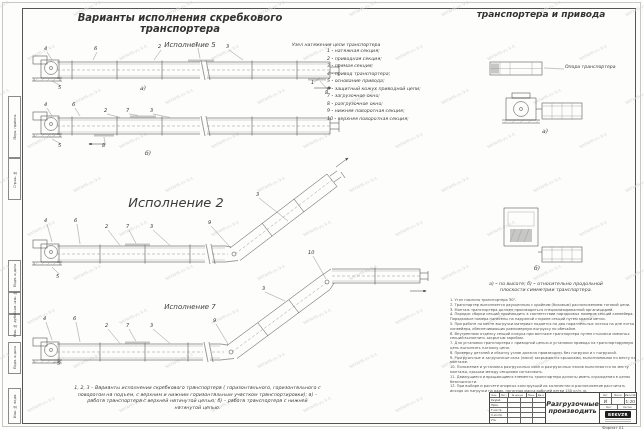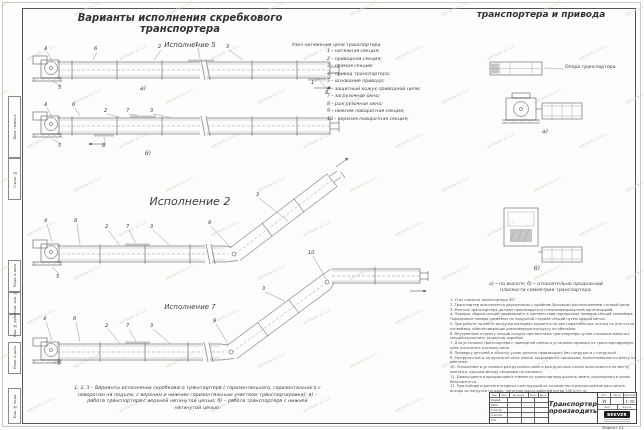--- a/index.html
+++ b/index.html
@@ -141,21 +141,21 @@
   <div class="vcell" style="top:388px;height:36px;">
       <span>Инв. № подл.</span>
     </div>
 
   <div class="abs title layer" style="left:40px;top:12px;width:280px;font-size:10px;">Варианты исполнения скребкового транспортера</div>
   <div class="abs title layer" style="left:444px;top:9px;width:194px;font-size:9px;line-height:11px;">
     <div>транспортера и привода</div>
   </div>
 
   <div class="abs sub layer" style="left:130px;top:41px;width:120px;text-align:center;font-size:7px;">Исполнение  5</div>
-  <div class="abs sub layer" style="left:130px;top:195px;width:120px;text-align:center;font-size:11px;">Исполнение  2</div>
+  <div class="abs sub layer" style="left:116px;top:195px;width:120px;text-align:center;font-size:13px;">Исполнение  2</div>
   <div class="abs sub layer" style="left:130px;top:303px;width:120px;text-align:center;font-size:7px;">Исполнение  7</div>
 
   <div class="abs sub layer" style="left:292px;top:42px;font-size:4.6px;">Узел натяжения цепи транспортера</div>
   <div class="abs sub layer" style="left:565px;top:64px;font-size:4.6px;">Опора транспортера</div>
 
   <div class="abs sub layer" style="left:140px;top:84px;font-size:6px;">а)</div>
   <div class="abs sub layer" style="left:145px;top:149px;font-size:6px;">б)</div>
   <div class="abs sub layer" style="left:542px;top:127px;font-size:6px;">а)</div>
   <div class="abs sub layer" style="left:534px;top:264px;font-size:6px;">б)</div>
 
@@ -411,21 +411,21 @@
         <div class="cell cx" style="border-right:none;"></div>
       </div>
       <div class="lrow">
         <div class="cell c1" style="border-bottom:none;">Утв.</div>
         <div class="cell cx" style="border-bottom:none;"></div>
         <div class="cell cx" style="border-bottom:none;"></div>
         <div class="cell cx" style="border-right:none;border-bottom:none;"></div>
       </div>
     </div>
     <div class="tcell">
-      <div>Транспортер</div>
+      <div>Разгрузочные</div>
       <div>производить</div>
     </div>
     <div class="rgrid">
       <div class="rrow" style="height:5px;">
         <div class="cell h">Лит.</div>
         <div class="cell h">Масса</div>
         <div class="cell h" style="border-right:none;">Масштаб</div>
       </div>
       <div class="rrow" style="height:7px;">
         <div class="cell" style="flex:1;font-size:4.5px;">И</div>

